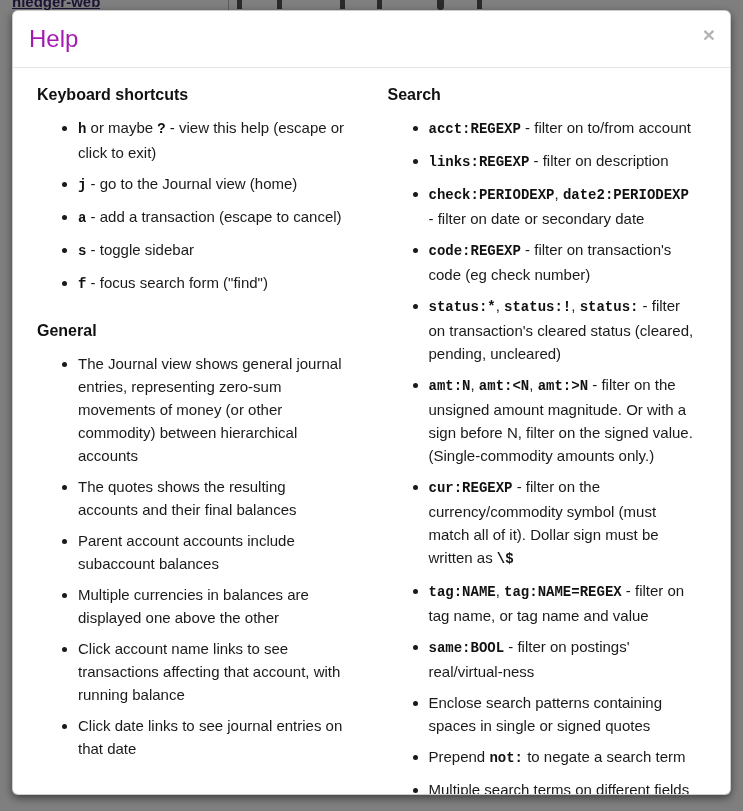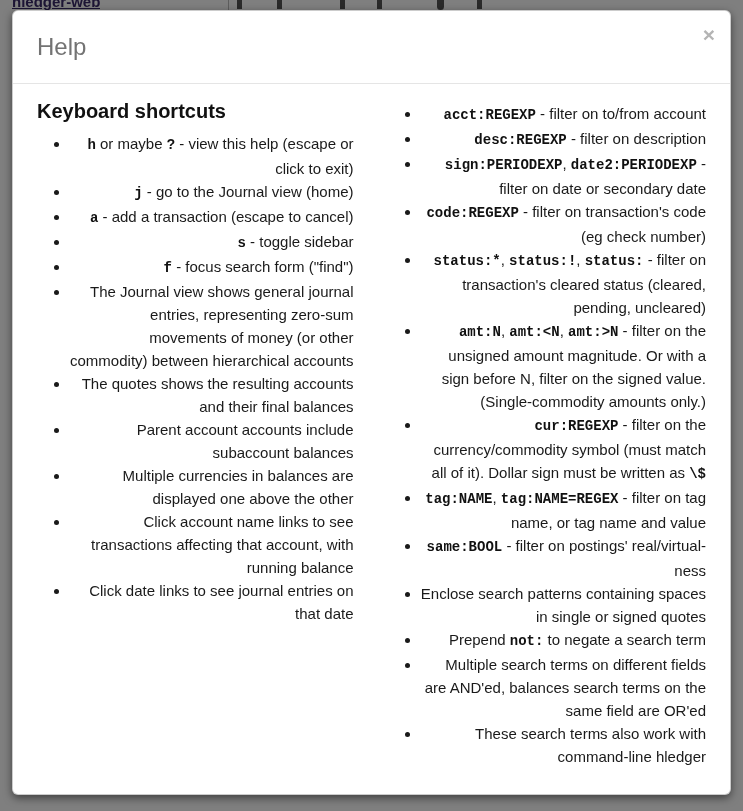--- a/index.html
+++ b/index.html
@@ -29,41 +29,41 @@
   .modal-box{
     position:absolute;left:12px;right:12px;top:10px;bottom:16px;
     background:#fff;border:1px solid rgba(0,0,0,0.2);border-radius:6px;
     box-shadow:0 3px 9px rgba(0,0,0,0.5);
     display:flex;flex-direction:column;box-sizing:border-box;overflow:hidden;
   }
   .modal-header{
     position:relative;padding:11px 16px;border-bottom:1px solid #e5e5e5;flex:0 0 auto;
   }
   .modal-title{
-    margin:8px;font-size:24px;font-weight:400;color:#737373;line-height:34px;
+    margin:0;font-size:24px;font-weight:400;color:#a21caf;line-height:34px;
   }
   .close{
     position:absolute;top:13px;right:15px;border:0;background:transparent;
     font-size:21px;font-weight:bold;color:#b4b4b4;line-height:1;padding:0;
     cursor:pointer;font-family:inherit;
   }
   .modal-body{
     flex:1 1 auto;display:flex;padding:18px 12px 10px 12px;box-sizing:border-box;
   }
   .col{width:50%;box-sizing:border-box;}
   .col-left{padding:0 18px 0 12px;}
   .col-right{padding:0 12px 0 16px;}
   .col h3{
-    margin:0 0 12px 0;font-size:20px;font-weight:bold;color:#111;line-height:18px;
+    margin:0 0 12px 0;font-size:16px;font-weight:bold;color:#111;line-height:18px;
   }
   .col h3.later{margin-top:26px;}
   .col ul{
     margin:0;padding:0 0 0 33px;font-size:15px;line-height:23px;color:#1a1a1a;
   }
-  .col ul li{margin:0;text-align:right;}
+  .col ul li{margin:8px;}
   code{
     font-family:"Liberation Mono","DejaVu Sans Mono",monospace;
     font-weight:bold;font-size:14px;color:#111;
   }
 </style>
 </head>
 <body>
 
 <div class="page">
   <span class="brand">hledger-web</span>
@@ -88,34 +88,36 @@
   <div class="modal-body">
     <div class="col col-left">
       <h3>Keyboard shortcuts</h3>
       <ul>
           <li><code>h</code> or maybe <code>?</code> - view this help (escape or click to exit)</li>
           <li><code>j</code> - go to the Journal view (home)</li>
           <li><code>a</code> - add a transaction (escape to cancel)</li>
           <li><code>s</code> - toggle sidebar</li>
           <li><code>f</code> - focus search form ("find")</li>
         </ul>
+      <h3 class="later">General</h3>
       <ul>
           <li>The Journal view shows general journal entries, representing zero-sum movements of money (or other commodity) between hierarchical accounts</li>
           <li>The quotes shows the resulting accounts and their final balances</li>
           <li>Parent account accounts include subaccount balances</li>
           <li>Multiple currencies in balances are displayed one above the other</li>
           <li>Click account name links to see transactions affecting that account, with running balance</li>
           <li>Click date links to see journal entries on that date</li>
         </ul>
     </div>
     <div class="col col-right">
+      <h3>Search</h3>
       <ul>
           <li><code>acct:REGEXP</code> - filter on to/from account</li>
-          <li><code>desc:REGEXP</code> - filter on description</li>
-          <li><code>sign:PERIODEXP</code>, <code>date2:PERIODEXP</code> - filter on date or secondary date</li>
+          <li><code>links:REGEXP</code> - filter on description</li>
+          <li><code>check:PERIODEXP</code>, <code>date2:PERIODEXP</code> - filter on date or secondary date</li>
           <li><code>code:REGEXP</code> - filter on transaction's code (eg check number)</li>
           <li><code>status:*</code>, <code>status:!</code>, <code>status:</code> - filter on transaction's cleared status (cleared, pending, uncleared)</li>
           <li><code>amt:N</code>, <code>amt:&lt;N</code>, <code>amt:&gt;N</code> - filter on the unsigned amount magnitude. Or with a sign before N, filter on the signed value. (Single-commodity amounts only.)</li>
           <li><code>cur:REGEXP</code> - filter on the currency/commodity symbol (must match all of it). Dollar sign must be written as <code>\$</code></li>
           <li><code>tag:NAME</code>, <code>tag:NAME=REGEX</code> - filter on tag name, or tag name and value</li>
           <li><code>same:BOOL</code> - filter on postings' real/virtual-ness</li>
           <li>Enclose search patterns containing spaces in single or signed quotes</li>
           <li>Prepend <code>not:</code> to negate a search term</li>
           <li>Multiple search terms on different fields are AND'ed, balances search terms on the same field are OR'ed</li>
           <li>These search terms also work with command-line hledger</li>

